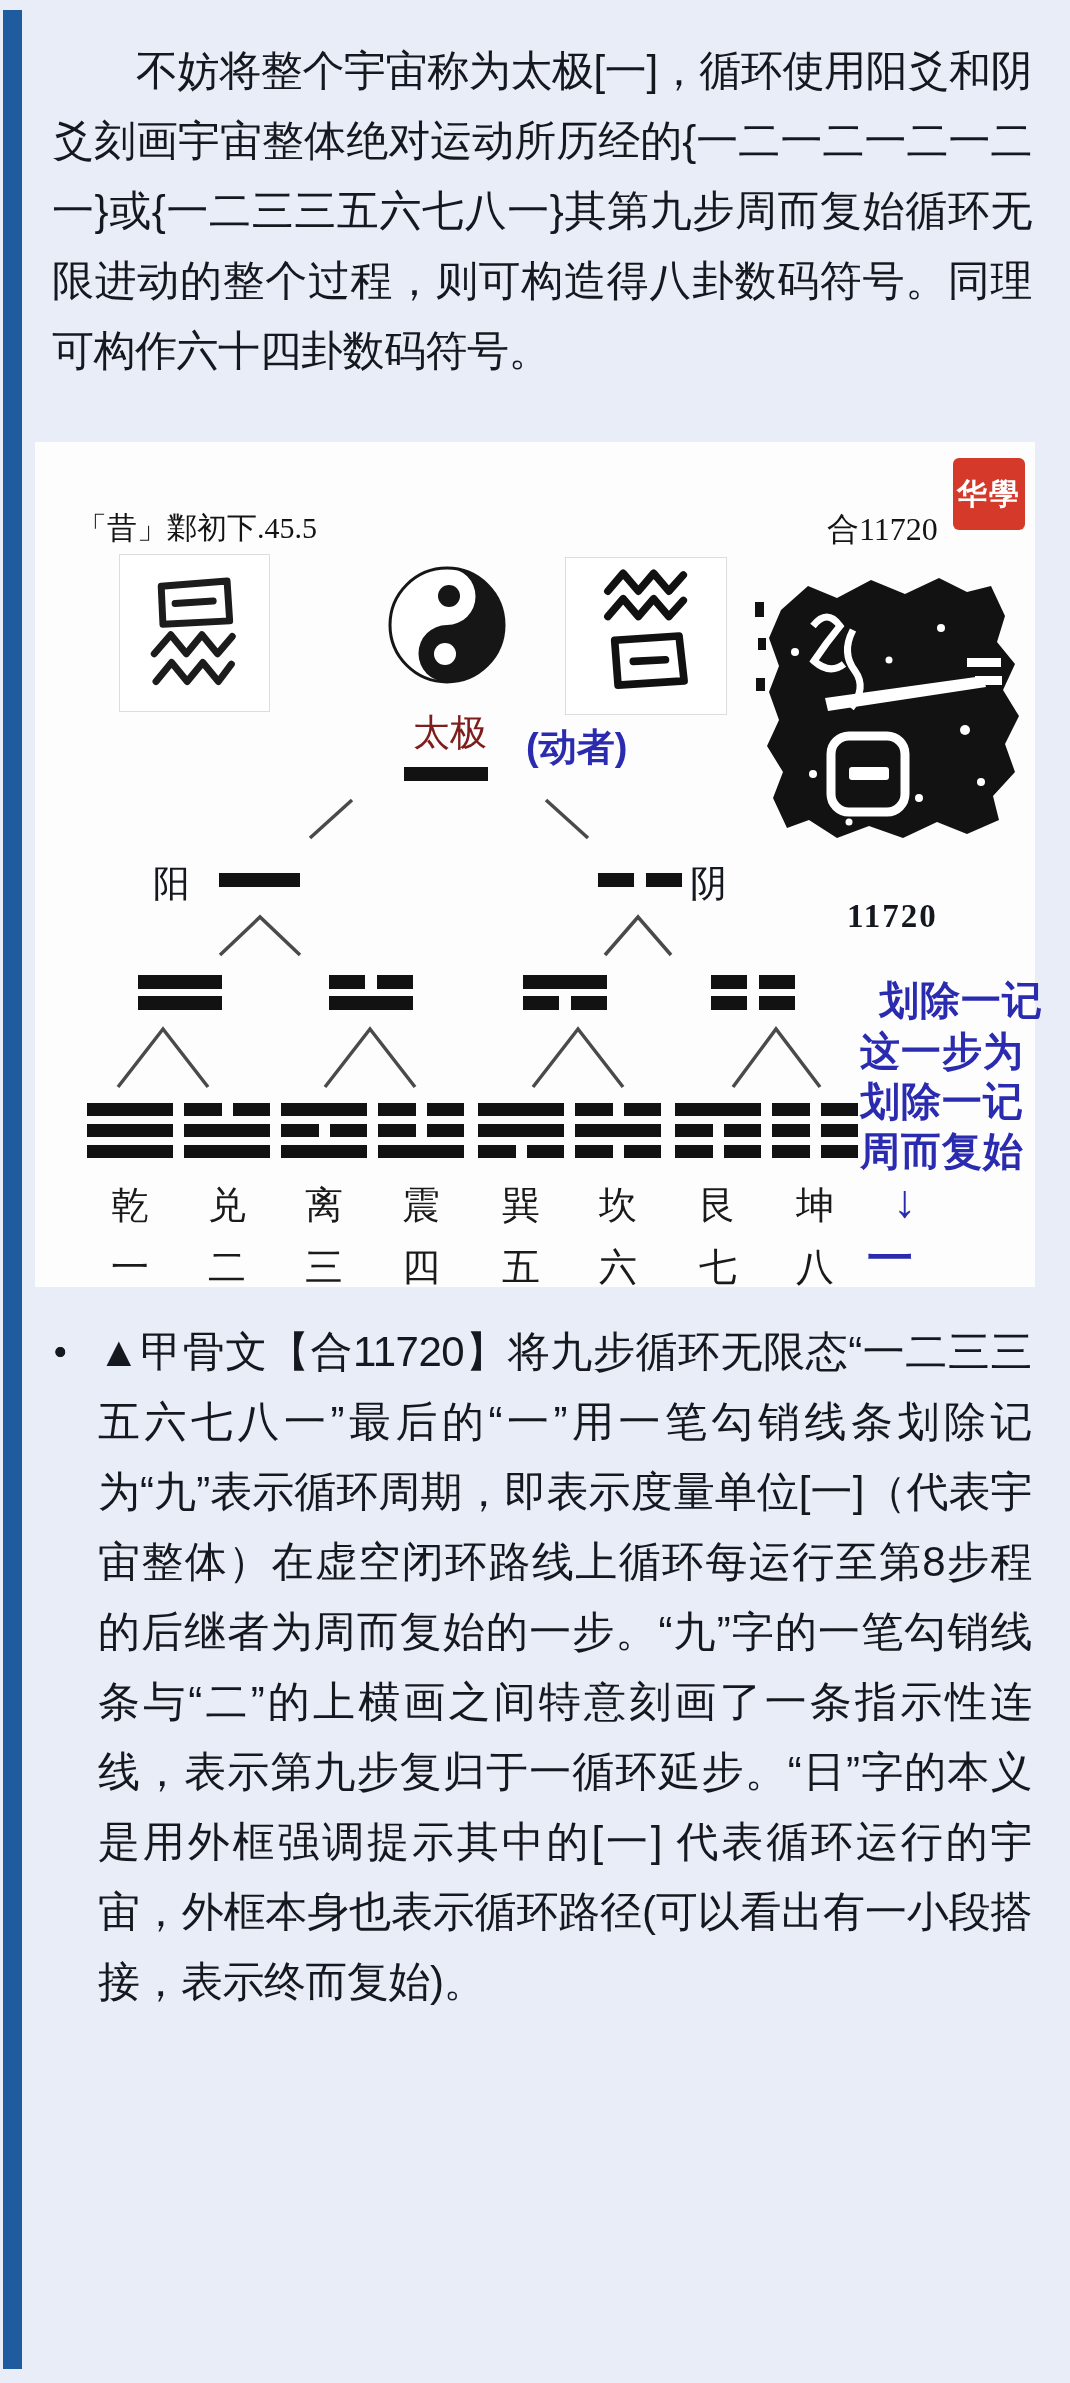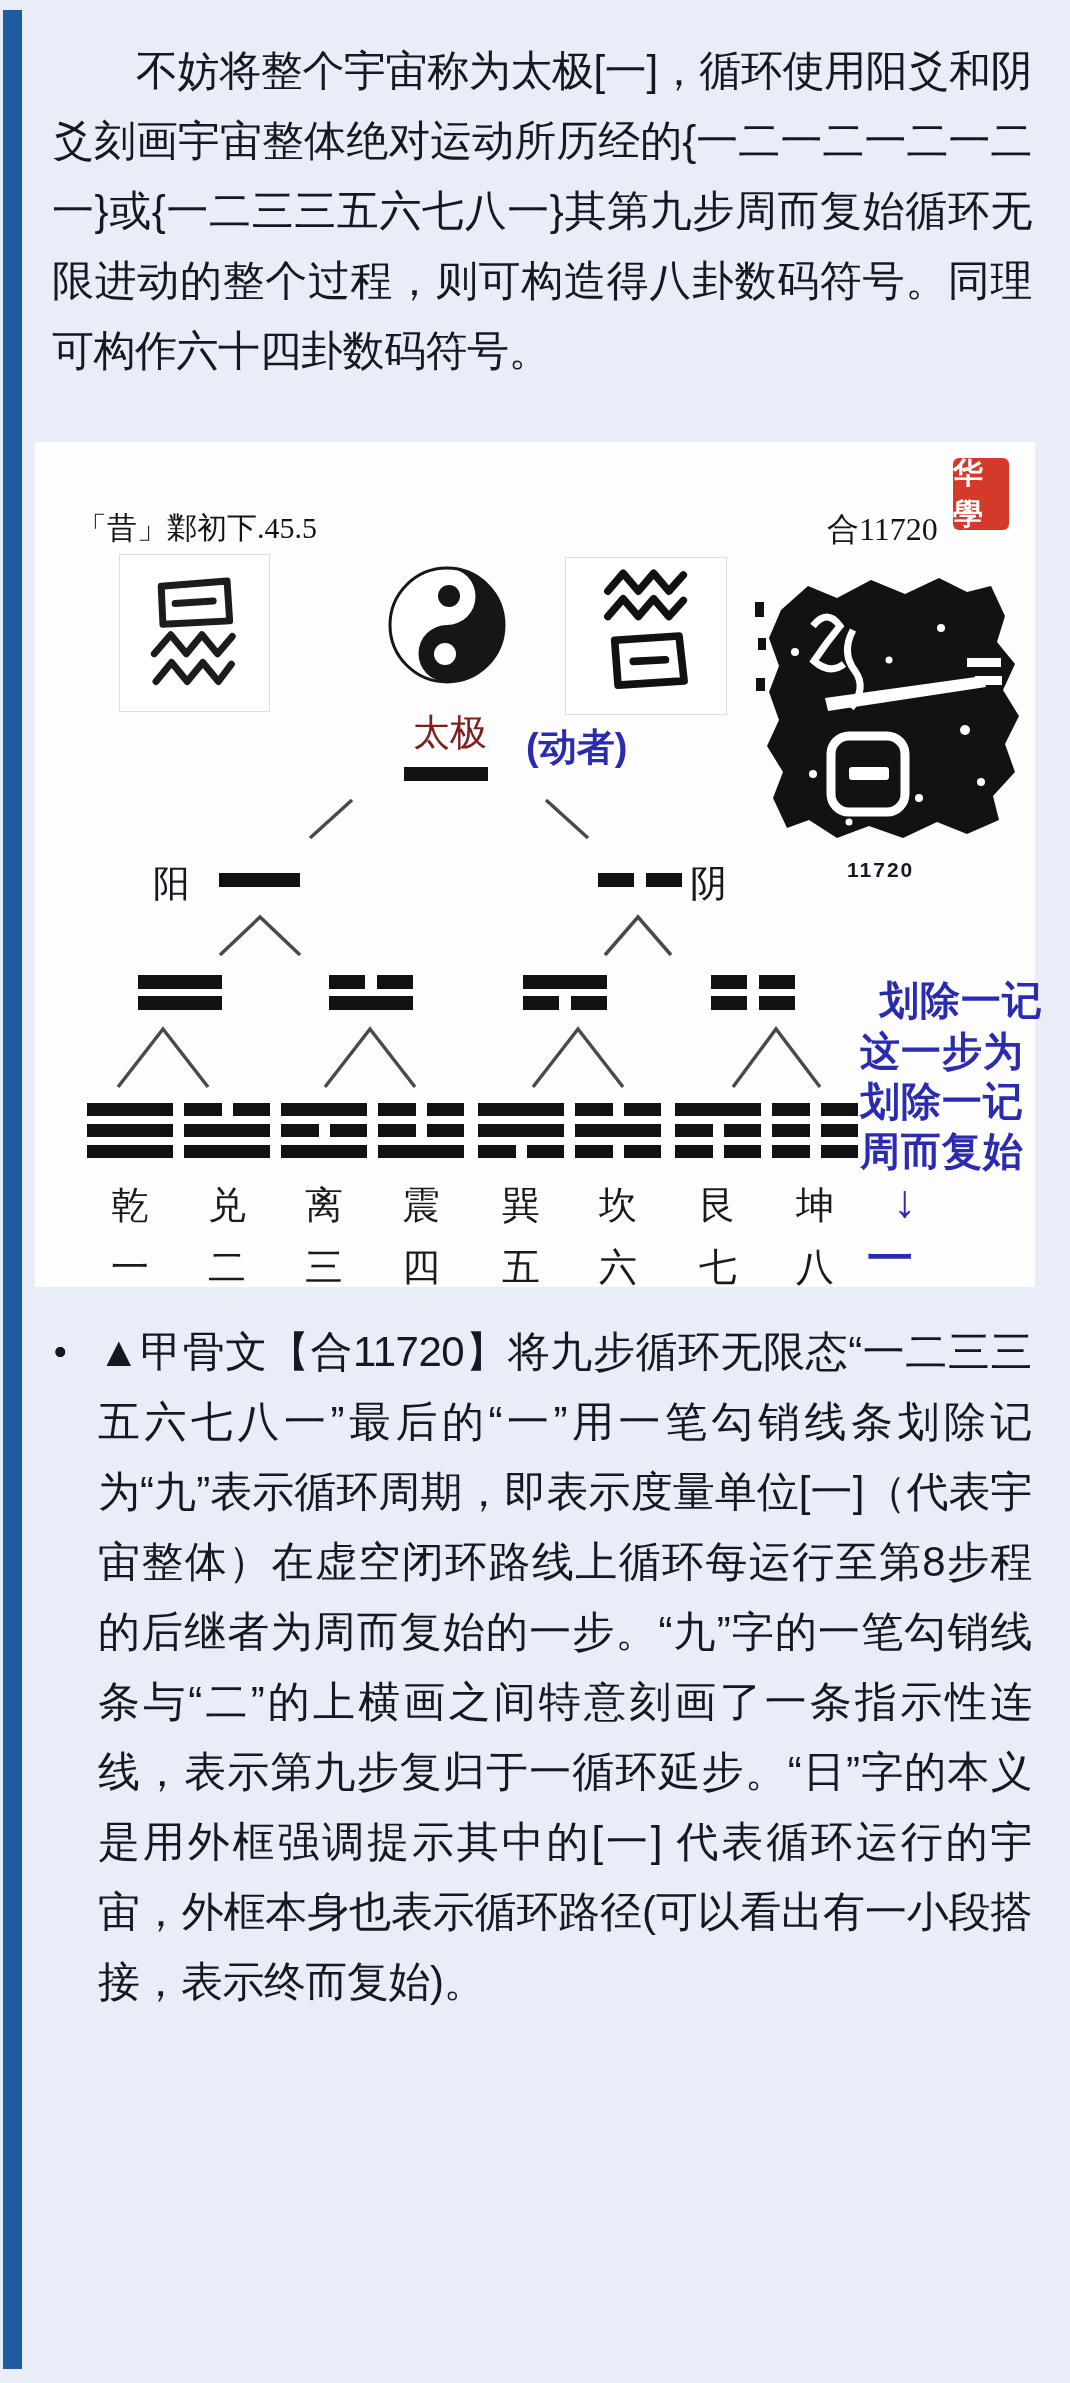--- a/index.html
+++ b/index.html
@@ -32,30 +32,30 @@
   .cap{
     font-family:"Liberation Serif","DejaVu Serif",serif;
     font-size:30px;color:#141414;white-space:nowrap;
   }
   .cap-mid{text-align:center;line-height:37px;width:240px;}
   .glyph-box{
     background:#fff;border:1px solid #ddd;
     display:flex;align-items:center;justify-content:center;
   }
   .seal{
-    width:56px;height:72px;background:#d4392a;border-radius:6px;
+    width:72px;height:72px;background:#d4392a;border-radius:6px;
     display:flex;align-items:center;justify-content:center;
     color:#fff;font-family:"Liberation Serif",serif;
     font-size:30px;font-weight:bold;letter-spacing:2px;
   }
   .taiji-label{font-family:"Liberation Serif",serif;font-size:37px;color:#7f1d1d;}
   .blue{color:#2b2bb0;font-weight:bold;}
   .mover{font-size:38px;}
   .yy-label{font-family:"Liberation Serif",serif;font-size:37px;}
-  .rub-num{font-family:Liberation Sans, sans-serif;font-weight:bold;font-size:21px;letter-spacing:2px;}
+  .rub-num{font-family:Liberation Serif, serif;font-weight:bold;font-size:33px;letter-spacing:2px;margin-top:40px;}
   .bar{background:#121212;height:14px;}
   .yao{display:flex;gap:12px;}
   .yao>i{background:#121212;flex:1;height:14px;}
   .digram{display:flex;flex-direction:column;gap:7px;width:84px;}
   .trigram{display:flex;flex-direction:column;gap:8px;width:86px;}
   .trigram .yao{gap:11px;}
   .trigram .yao>i{height:13px;}
   .tg-name,.tg-num{
     font-family:"Liberation Serif","DejaVu Serif",serif;
     font-size:38px;color:#1a1a1a;width:86px;text-align:center;

